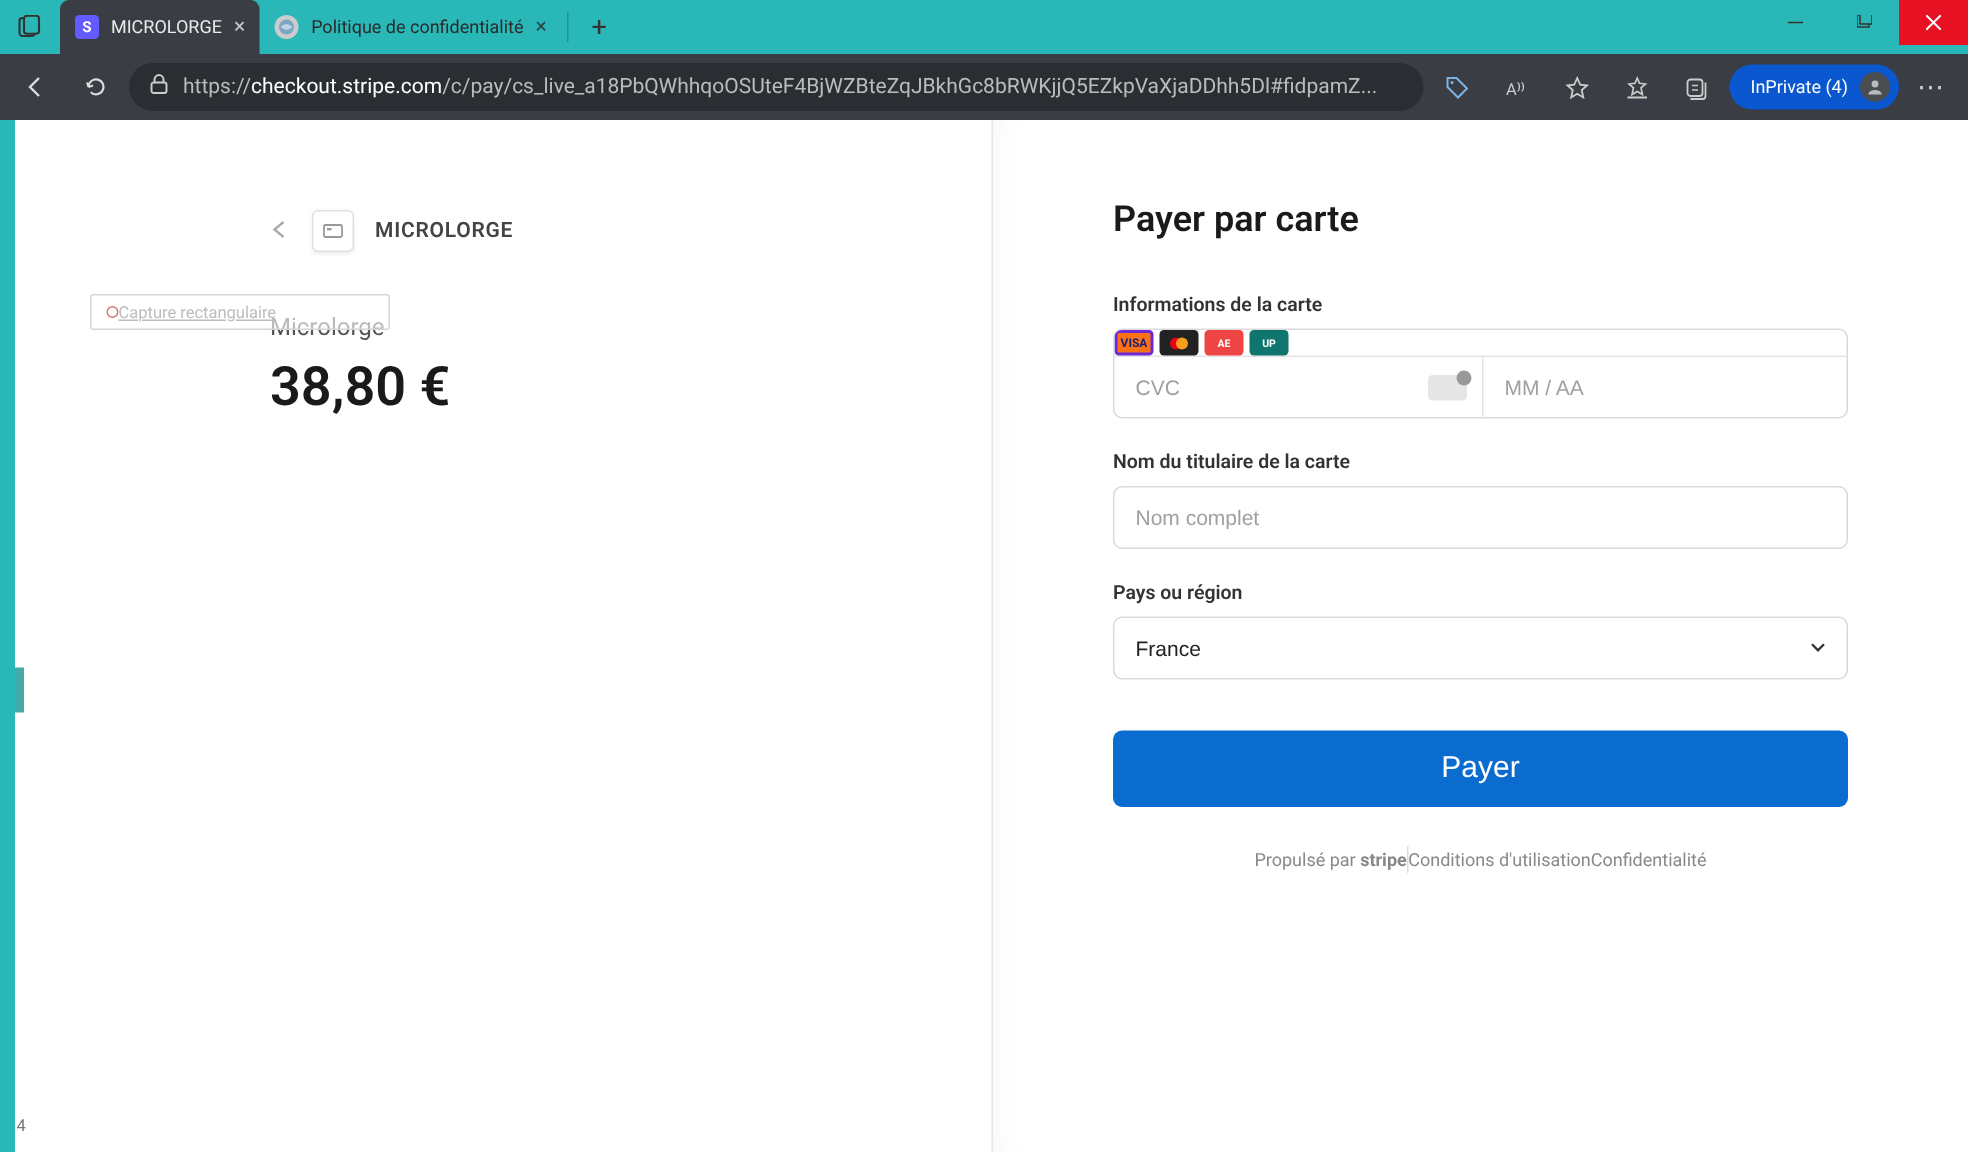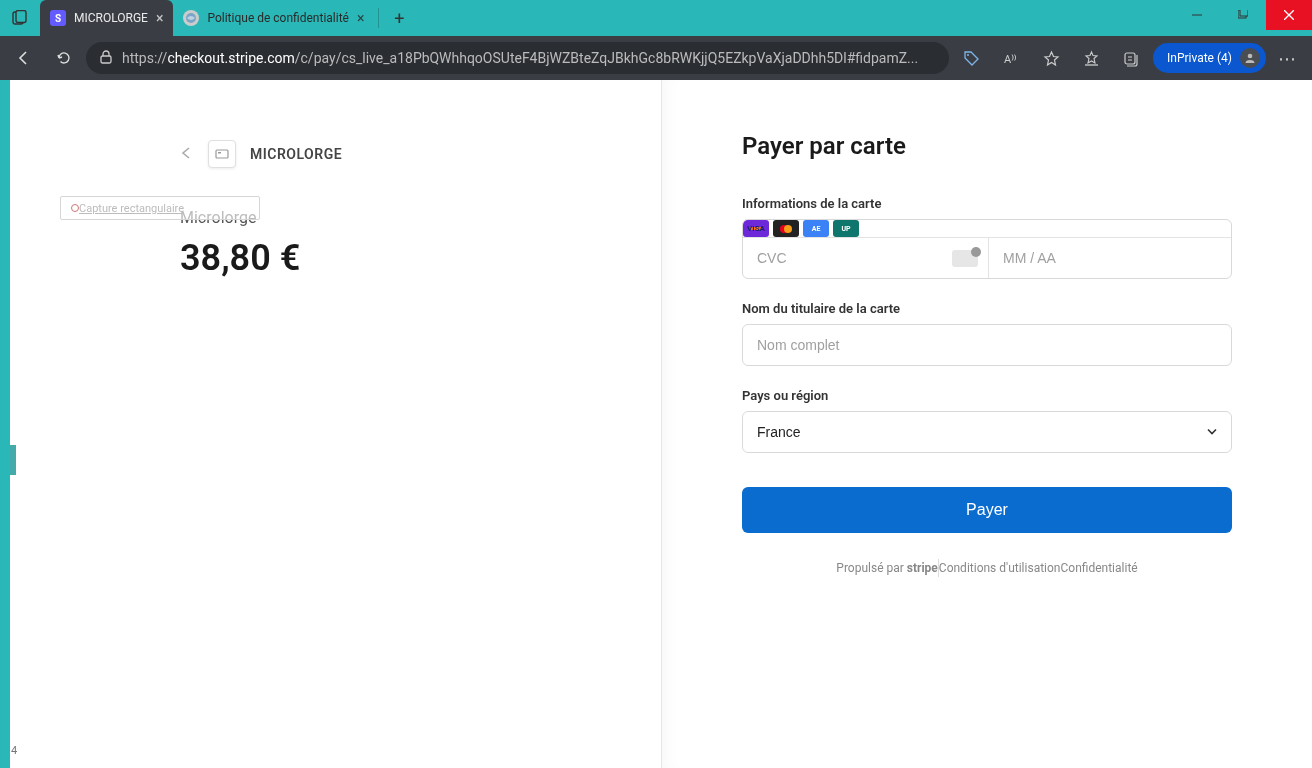--- a/index.html
+++ b/index.html
@@ -66,39 +66,39 @@
   .field-value { font-size: 14px; color: #222; flex: 1; text-align: left; }
   
   .sub-label { font-size: 13px; font-weight: 600; color: #333; margin-bottom: 8px; }
   
   .card-block { border: 1px solid #d9d9d9; border-radius: 6px; overflow: hidden; }
   .card-num { display: flex; align-items: center; border-bottom: 1px solid #e3e3e3; }
   .card-input { flex: 1; border: none; padding: 12px 14px; font-size: 14px; color: #333; outline: none; background: transparent; }
   .card-input::placeholder { color: #a0a0a0; }
   .card-brands { display: flex; gap: 4px; padding-right: 10px; }
   .brand { width: 26px; height: 17px; border-radius: 3px; font-size: 7px; font-weight: bold; color: #fff; display: flex; align-items: center; justify-content: center; }
-  .brand.visa { background: #f97316; color: #1a1f71; border: 7px solid #6d28d9; font-size: 8px; }
+  .brand.visa { background: #f97316; color: #1a1f71; border: 2px solid #6d28d9; font-size: 8px; }
   .brand.mc { background: #222; }
-  .brand.amex { background: #3b82f6; }
+  .brand.amex { background: #ef4444; }
   .brand.up { background: #0f766e; }
   .card-split { display: flex; }
   .card-split .half { flex: 1; }
   .card-split .half:first-child { border-right: 1px solid #e3e3e3; }
   .cvc-wrap { display: flex; align-items: center; }
   .cvc-icon { width: 26px; height: 17px; background: #e6e6e6; border-radius: 3px; margin-right: 10px; position: relative; }
   .cvc-icon::after { content: ""; position: absolute; right: -3px; top: -3px; width: 10px; height: 10px; background: #999; border-radius: 50%; }
   
   .text-input { width: 100%; border: 1px solid #d9d9d9; border-radius: 6px; padding: 12px 14px; font-size: 14px; outline: none; }
   .text-input::placeholder { color: #a0a0a0; }
   
   .select-wrap { position: relative; }
   .select-wrap select { width: 100%; border: 1px solid #d9d9d9; border-radius: 6px; padding: 12px 14px; font-size: 14px; outline: none; appearance: none; background: #fff; color: #222; }
   .select-caret { position: absolute; right: 14px; top: 50%; transform: translateY(-50%); pointer-events: none; color: #333; }
   
-  .pay-btn { width: 100%; padding: 14px; background: #0b6cd0; color: #fff; border: none; border-radius: 6px; font-size: 16px; font-weight: 500; cursor: pointer; margin-top: 12px; text-align: center; }
+  .pay-btn { width: 100%; padding: 14px; background: #0b6cd0; color: #fff; border: none; border-radius: 6px; font-size: 20px; font-weight: 500; cursor: pointer; margin-top: 12px; text-align: center; }
   
   .footer-links { display: flex; align-items: center; justify-content: center; margin-top: 26px; font-size: 12px; color: #888; }
   .footer-sep { width: 1px; height: 18px; background: #ddd; }
   .footer-links a { color: #888; text-decoration: none; cursor: pointer; }
   .stripe-logo { font-weight: 700; color: #888; }
 </style>
 </head>
 <body>
 
 <div class="titlebar">

